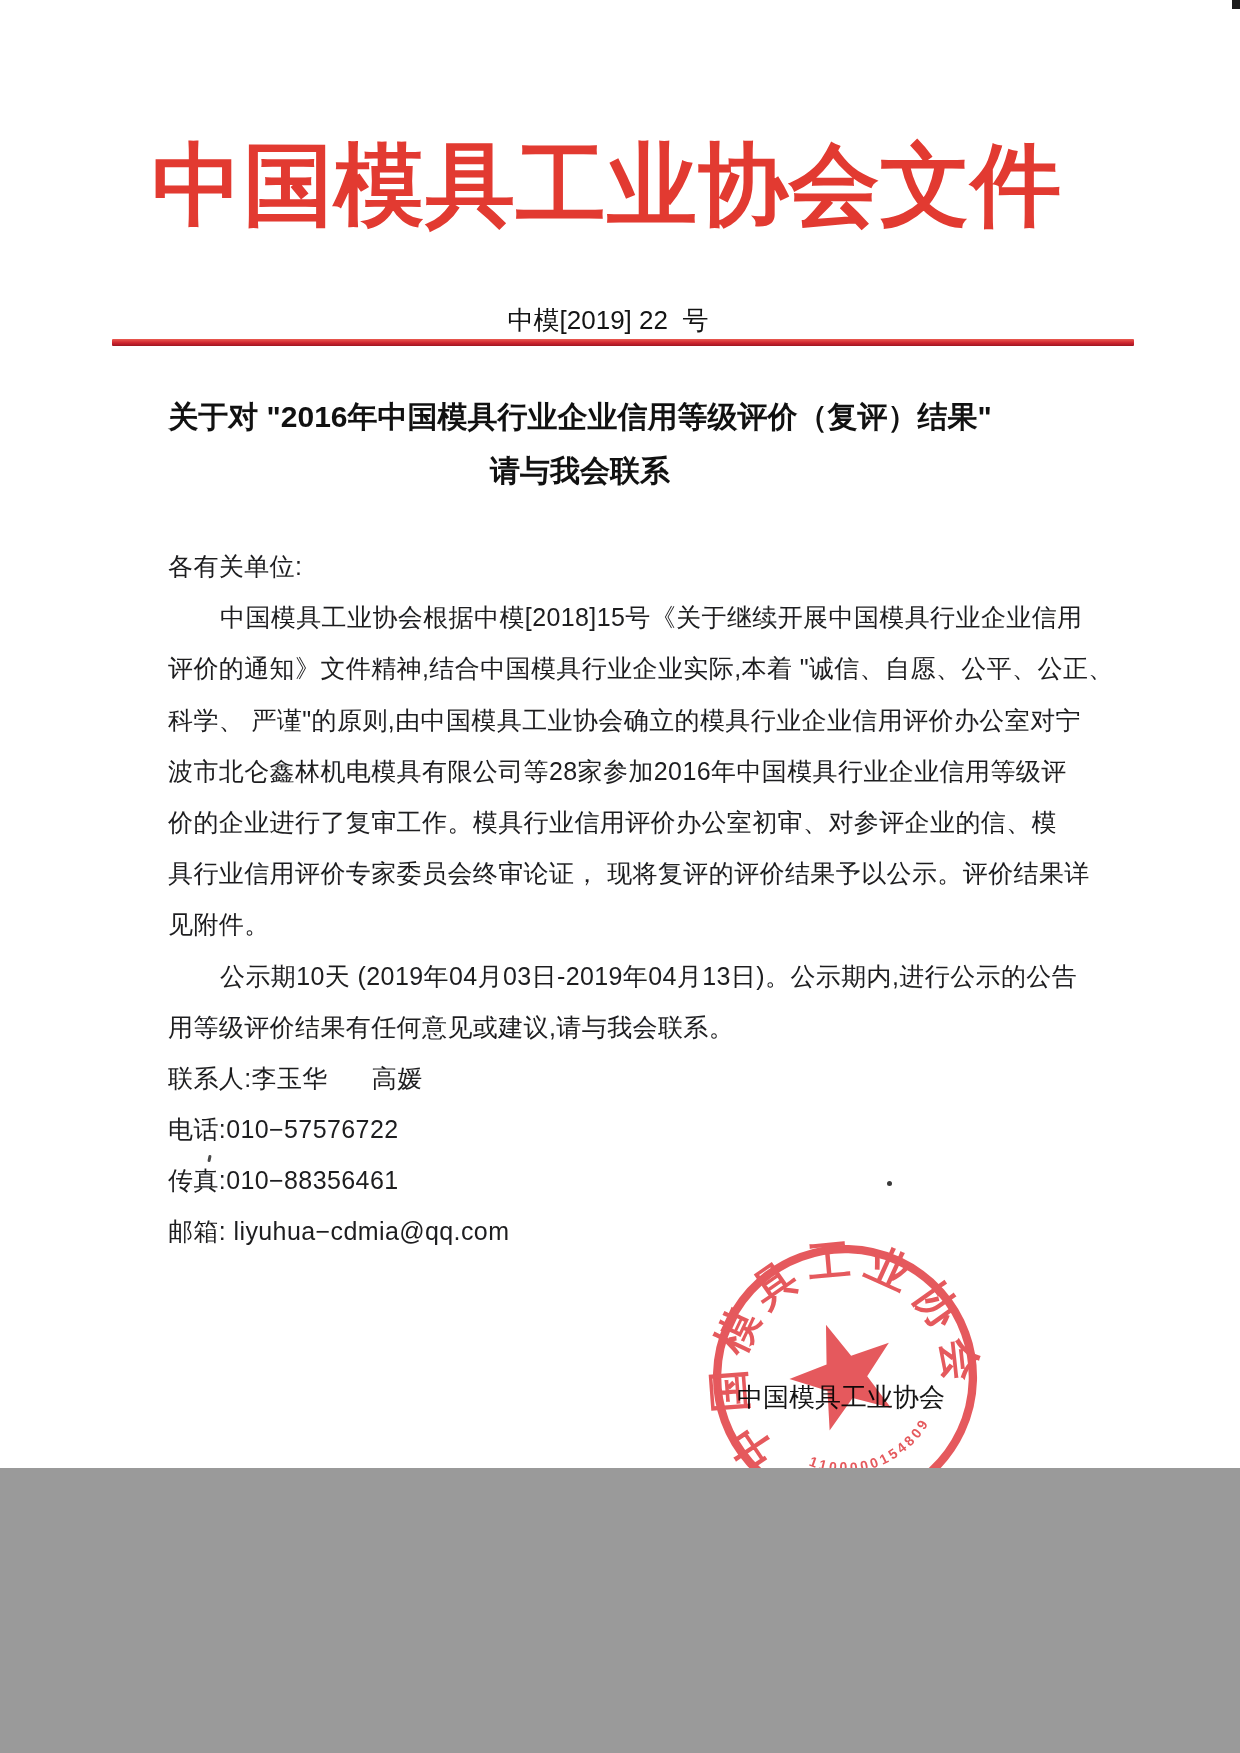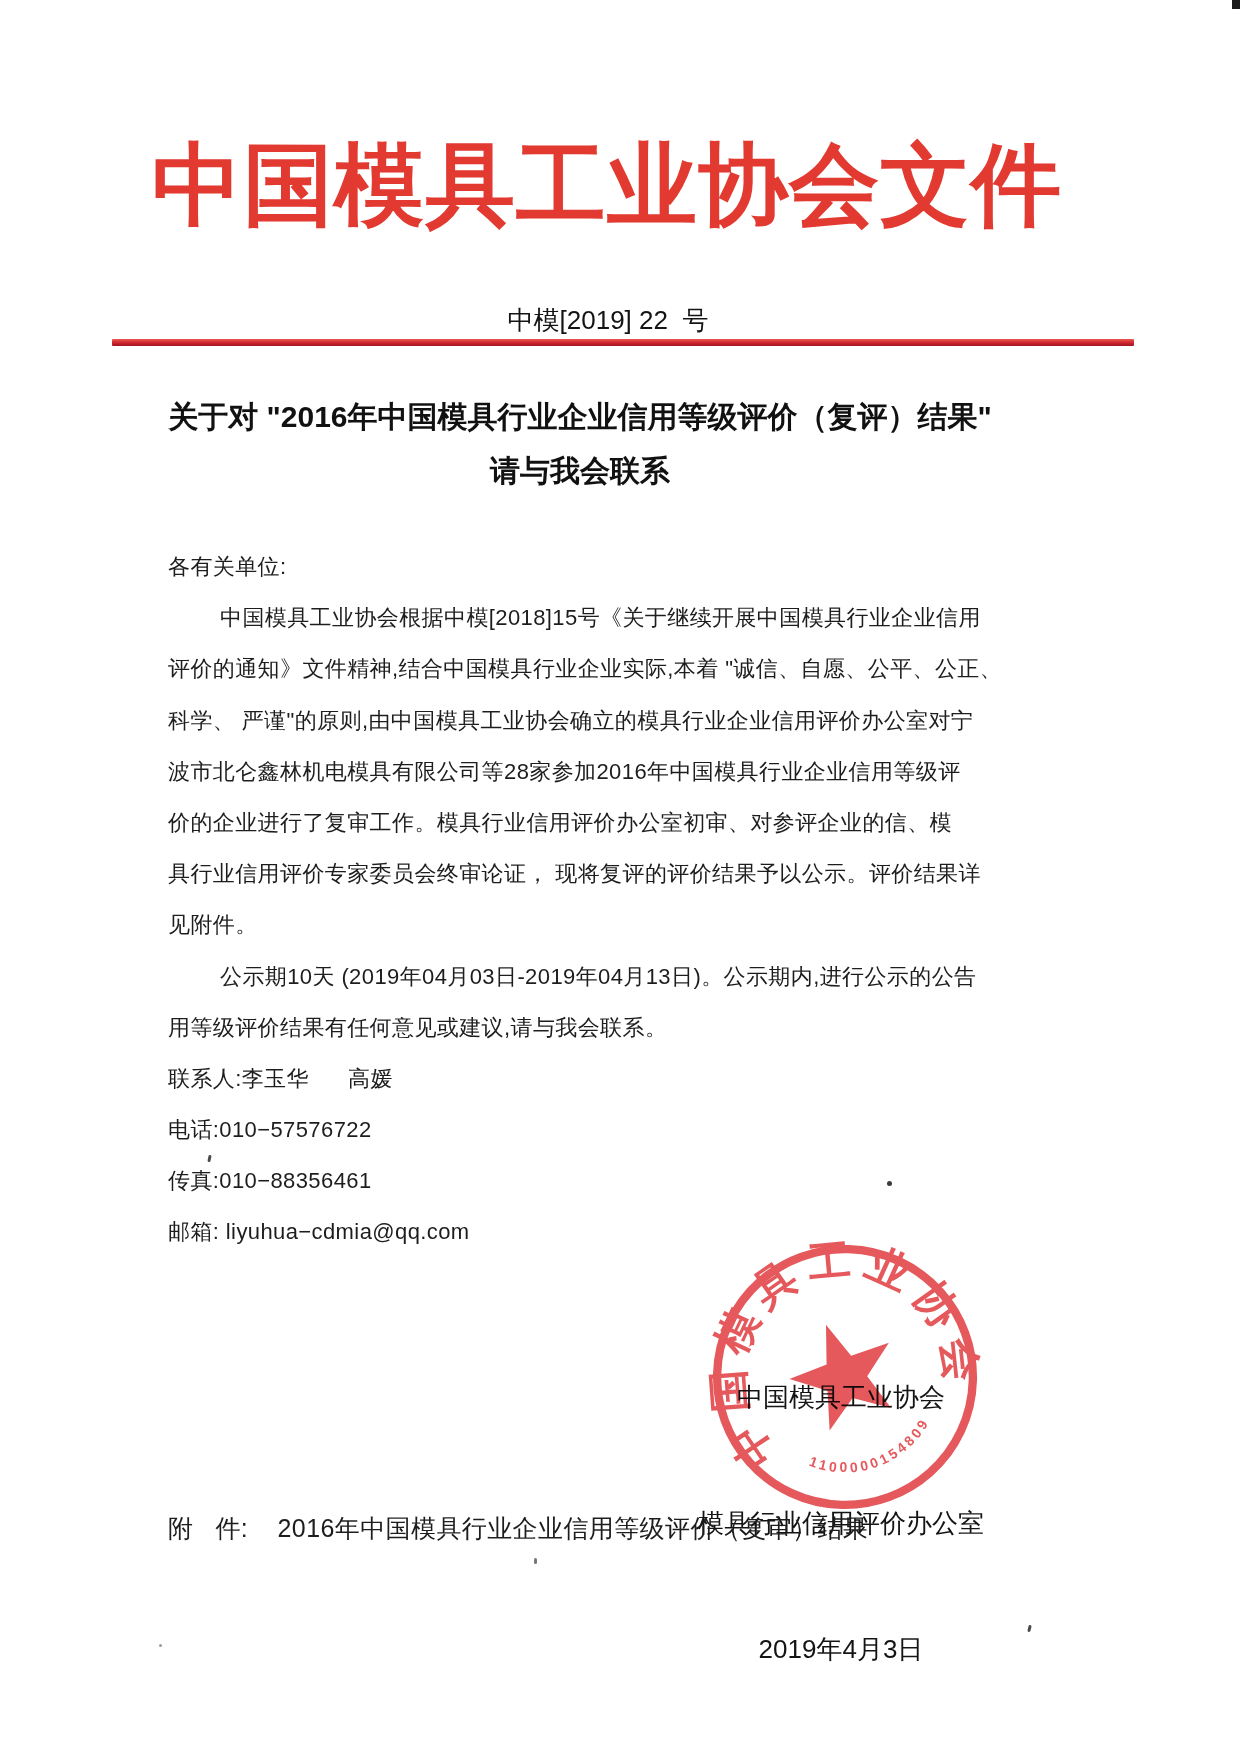--- a/index.html
+++ b/index.html
@@ -4,21 +4,21 @@
 <style>
   :root{
     --red-title:#e23a31;
     --red-rule:#ce242e;
     --red-seal:#e2474b;
     --ink:#1d1d1f;
   }
   html,body{margin:0;padding:0;background:#9a9a9a;}
   .page{
     position:relative;
-    width:1240px;height:1753px;
+    width:1240px;height:1468px;
     margin:0 auto;
     background:#ffffff;
     overflow:hidden;
     color:var(--ink);
     font-family:"Liberation Sans","DejaVu Sans",sans-serif;
   }
   .header-title{
     position:absolute;top:134px;left:0;width:1214px;
     text-align:center;
     font-family:"Liberation Serif","DejaVu Serif",serif;
@@ -45,21 +45,21 @@
   .doc-title{
     position:absolute;top:390px;left:0;width:1160px;
     text-align:center;
     font-size:30px;line-height:54px;
     font-weight:600;
     color:#111;
     white-space:pre;
   }
   .body-text{
     position:absolute;top:541px;left:168px;width:916px;
-    font-size:22px;
+    font-size:25px;
     color:var(--ink);
   }
   .body-line{
     line-height:51.2px;
     height:51.2px;
     white-space:pre;
     letter-spacing:0.4px;
   }
   .body-line.indent{padding-left:52px;}
   .signature-block{

